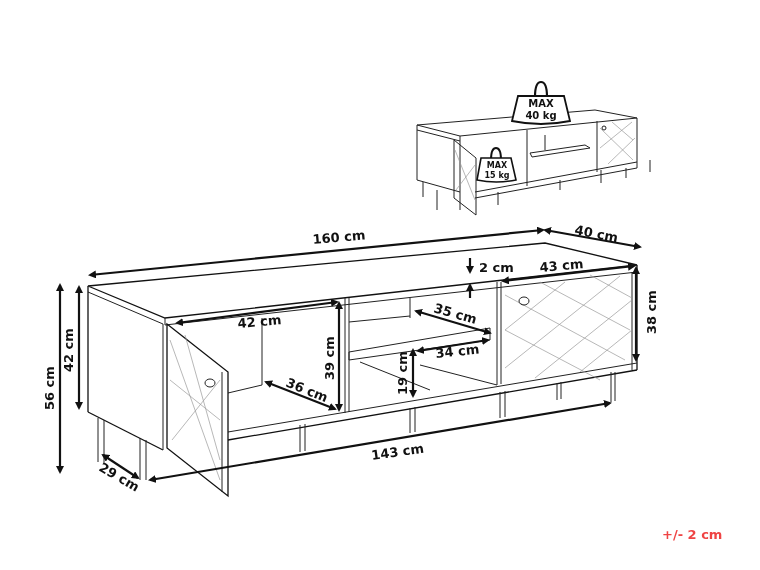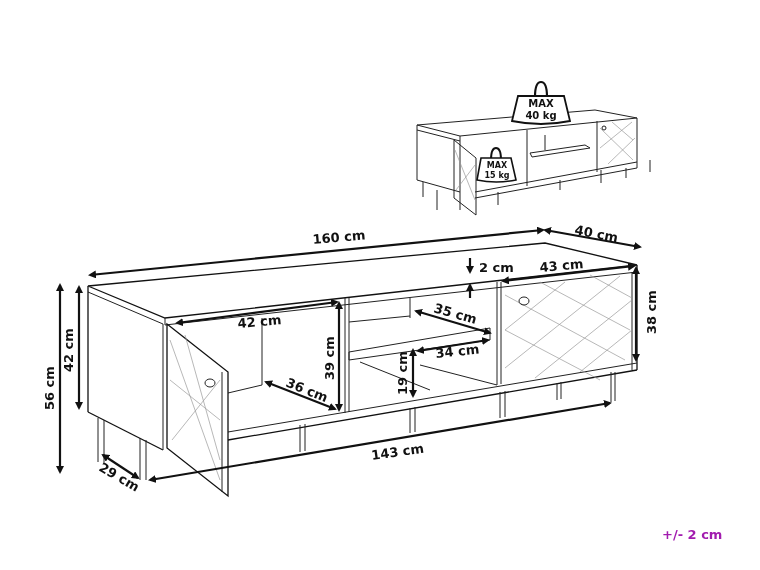--- a/index.html
+++ b/index.html
@@ -4,21 +4,21 @@
 <style>
   html, body { margin: 0; padding: 0; background: #ffffff; }
   body { width: 760px; height: 570px; position: relative; overflow: hidden; font-family: "DejaVu Sans", sans-serif; }
   svg { position: absolute; left: 0; top: 0; }
   .thin { stroke: #222; stroke-width: 1; fill: none; }
   .mid { stroke: #111; stroke-width: 1.3; fill: none; }
   .pattern { stroke: #999; stroke-width: 0.7; fill: none; }
   .dim { stroke: #111; stroke-width: 2.2; fill: none; }
   .lbl { font-family: "DejaVu Sans", sans-serif; font-weight: bold; font-size: 13px; fill: #111; }
   .wlbl { font-family: "DejaVu Sans", sans-serif; font-weight: bold; fill: #111; text-anchor: middle; }
-  .tol { position: absolute; left: 662px; top: 527px; font-family: "DejaVu Sans", sans-serif; font-weight: bold; font-size: 13px; color: #a21caf; }
+  .tol { position: absolute; left: 662px; top: 527px; font-family: "DejaVu Sans", sans-serif; font-weight: bold; font-size: 13px; color: #ef4444; }
 </style>
 </head>
 <body>
 
 <svg width="760" height="570" viewBox="0 0 760 570">
   <defs>
     <marker id="ah" markerWidth="8" markerHeight="8" refX="6" refY="4" orient="auto-start-reverse" markerUnits="userSpaceOnUse">
       <path d="M0,0 L8,4 L0,8 z" fill="#111"></path>
     </marker>
   </defs>

